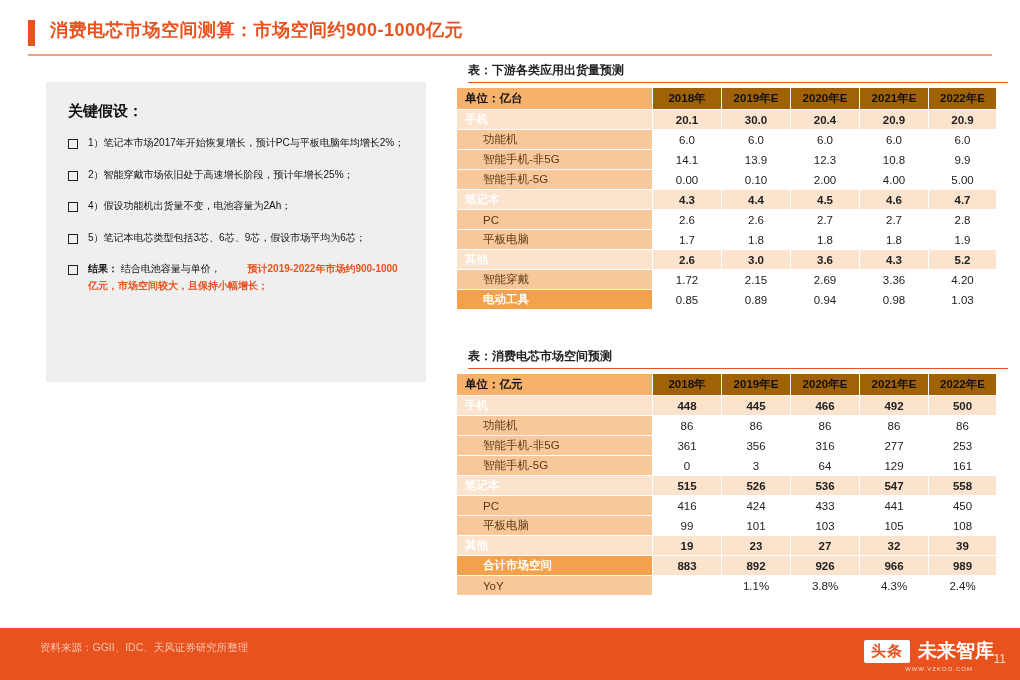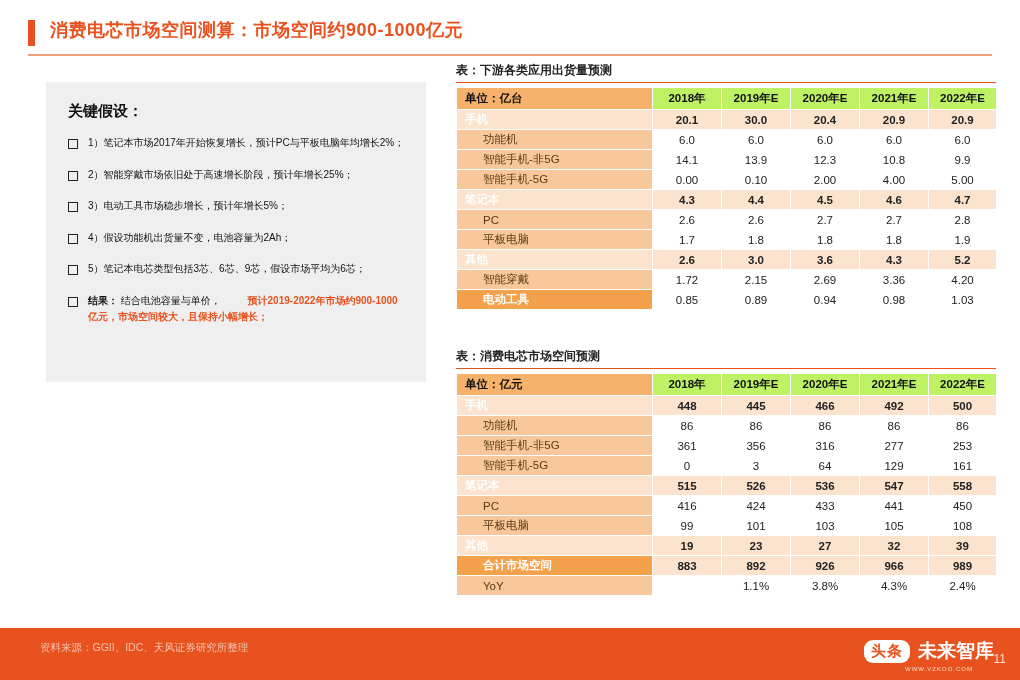--- a/index.html
+++ b/index.html
@@ -86,39 +86,40 @@
 
   
   .tbl-wrap { position: absolute; }
   .tbl-caption {
     font-size: 12px; font-weight: bold; color: #222;
     padding-bottom: 3px;
     border-bottom: 1.5px solid #e8521f;
     width: 100%;
     box-sizing: border-box;
     margin-bottom: 4px;
+    margin-left: 12px;
   }
   table.dt {
     border-collapse: collapse;
     width: 100%;
     table-layout: fixed;
   }
   table.dt td {
     border: 1px solid #ffffff;
     font-size: 11.5px;
     height: 19px;
     text-align: center;
     color: #222;
     padding: 0 2px;
     white-space: nowrap;
     overflow: hidden;
   }
   
   table.dt tr.head td {
-    background: #bef264;
+    background: #a16207;
     font-weight: bold;
     color: #111;
     height: 21px;
     font-size: 11.5px;
   }
   table.dt tr.head td.unit {
     background: #f6b26b;
     text-align: left;
     padding-left: 8px;
   }
@@ -186,21 +187,21 @@
     position: absolute; right: 26px; top: 628px;
     height: 46px;
     display: flex; align-items: center; gap: 8px;
   }
   .wm .badge {
     background: #ffffff;
     color: #e8521f;
     font-size: 15px;
     font-weight: bold;
     padding: 2px 7px;
-    border-radius: 9px;
+    border-radius: 2px;
     letter-spacing: 1px;
   }
   .wm .wmtext {
     color: #ffffff;
     font-size: 19px;
     font-weight: bold;
   }
   .wm .wmsub {
     position: absolute;
     right: 0; bottom: 2px;
@@ -223,24 +224,20 @@
 <div class="assump">
   <h3>关键假设：</h3>
   <ul>
     <li>
       <span class="bullet"></span>
       <span>1）笔记本市场2017年开始恢复增长，预计PC与平板电脑年均增长2%；</span>
     </li>
     <li>
       <span class="bullet"></span>
       <span>2）智能穿戴市场依旧处于高速增长阶段，预计年增长25%；</span>
-    </li>
-    <li>
-      <span class="bullet"></span>
-      <span>3）电动工具市场稳步增长，预计年增长5%；</span>
     </li>
     <li>
       <span class="bullet"></span>
       <span>4）假设功能机出货量不变，电池容量为2Ah；</span>
     </li>
     <li>
       <span class="bullet"></span>
       <span>5）笔记本电芯类型包括3芯、6芯、9芯，假设市场平均为6芯；</span>
     </li>
     <li class="result">

